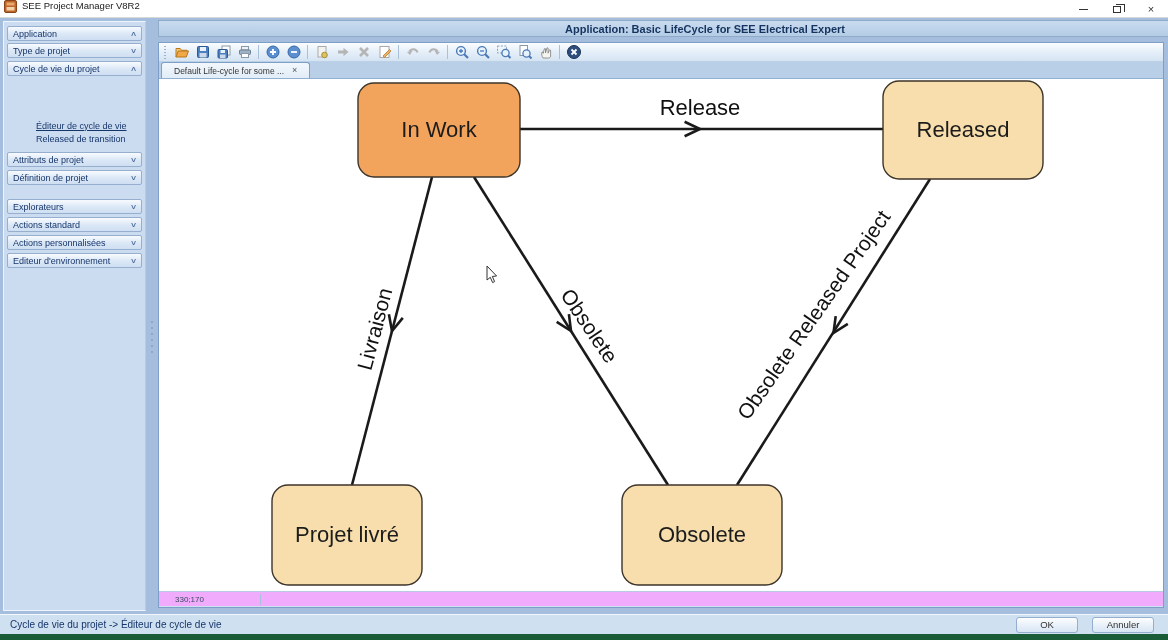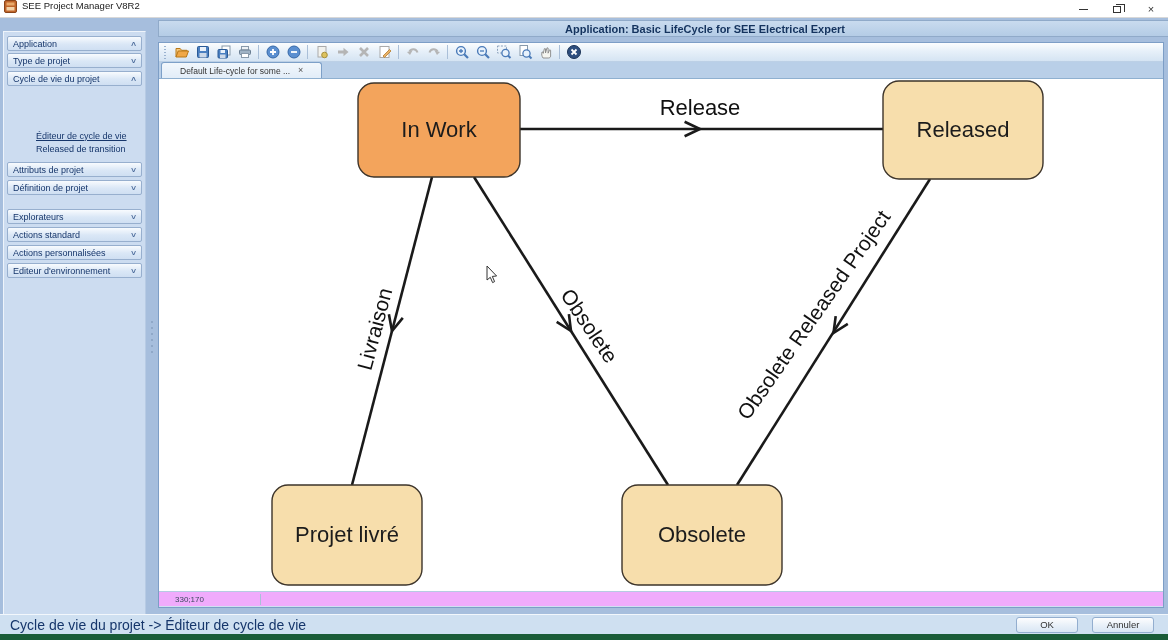--- a/index.html
+++ b/index.html
@@ -13,21 +13,21 @@
   .titlebar .app-icon { width:13px; height:13px; margin:0 5px 0 4px; }
   .titlebar .title-text { font-size:9.5px; color:#1a1a1a; }
   .win-controls { position:absolute; right:0; top:0; height:18px; display:flex; }
   .win-btn { width:34px; height:18px; display:flex; align-items:center; justify-content:center; cursor:default; }
   .glyph-min { width:9px; height:1px; background:#333; }
   .glyph-restore { width:8px; height:7px; border:1px solid #333; position:relative; background:#fff; }
   .glyph-restore:before { content:""; position:absolute; left:2px; top:-3px; width:8px; height:7px; border:1px solid #333; border-bottom:none; border-left:none; }
   .glyph-close { font-size:11px; color:#333; line-height:1; }
 
   
-  .sidebar { position:absolute; left:3px; top:31px; width:143px; height:590px;
+  .sidebar { position:absolute; left:3px; top:21px; width:143px; height:590px;
     background:#ccdcf0; border:1px solid #eef4fb; border-right:1px solid #b7cbe4; padding:3px 2px; }
   .acc-header { height:15px; margin:1px 1px 2px 1px; border:1px solid #97afce; border-radius:2px;
     background:linear-gradient(#f8fbfe,#dae7f6 55%,#cfdff2); display:flex; align-items:center;
     padding:0 5px; cursor:default; }
   .acc-header .acc-label { flex:1; font-size:9px; color:#16366b; }
   .acc-header .chev { font-size:7px; color:#4a6a9a; transform:scaleX(1.4); }
   .acc-items { padding:3px 0 6px 0; }
   .acc-item { font-size:9px; color:#16366b; padding:1.5px 0 1.5px 30px; cursor:default; }
   .acc-item.active { text-decoration:underline;margin-top:38px; }
 
@@ -48,37 +48,37 @@
   .toolbar { height:19px; background:linear-gradient(#fbfdfe,#e7f0f9 45%,#d5e4f3);
     border-bottom:1px solid #bcd0e6; display:flex; align-items:center; padding:0 4px; }
   .tb-grip { width:2px; height:13px; margin:0 5px 0 1px;
     background:repeating-linear-gradient(#9ab2d0 0 1px, transparent 1px 3px); }
   .tb-btn { width:21px; height:18px; display:flex; align-items:center; justify-content:center; cursor:default; }
   .tb-sep { width:1px; height:14px; background:#aabfd8; margin:0 3px; }
 
   
   .tabbar { height:17px; background:#b9cfe8; border-bottom:1px solid #8fb0d0; display:flex; align-items:flex-end; padding-left:2px; }
   .tab.active { height:16px; background:linear-gradient(#f2f7fc,#e2edf8); border:1px solid #7da0c8; border-bottom:none;
-    border-radius:3px 3px 0 0; display:flex; align-items:center; padding:0 18px; }
+    border-radius:3px 3px 0 0; display:flex; align-items:center; padding:0 12px; }
   .tab .tab-label { font-size:8.5px; color:#333; margin-right:8px; }
   .tab .tab-close { font-size:9px; color:#555; line-height:1; cursor:default; }
 
   
   .canvas { position:relative; width:1004px; height:512px; background:#ffffff; }
 
   
   .status-strip { height:15px; background:#f0abfc; border-top:1px solid #b6cbe2;
     display:flex; align-items:center; font-size:8px; color:#3a4a5e;gap:44px; }
   .status-cell { padding:0 12px 0 16px; }
   .status-sep { width:1px; height:11px; background:#aabfd8; }
 
   
   .footer { position:absolute; left:0; top:614px; width:1168px; height:20px;
     background:#cfe0f1; border-top:1px solid #f2f7fc; display:flex; align-items:center; }
-  .footer .path-text { font-size:14px; color:#16366b; padding-left:10px; flex:1; }
+  .footer .path-text { font-size:10px; color:#16366b; padding-left:10px; flex:1; }
   .btn { width:62px; height:16px; border:1px solid #93aecf; border-radius:3px;
     background:linear-gradient(#fdfdfe,#e9f1f9 50%,#d9e6f4); font-size:9.5px; color:#333;
     display:flex; align-items:center; justify-content:center; margin-right:14px; cursor:default; }
   .green-strip { position:absolute; left:0; top:634px; width:1168px; height:6px; background:#1a5c38; }
 </style>
 </head>
 <body>
 
 <div class="titlebar">
   <svg class="app-icon" viewBox="0 0 13 13">

